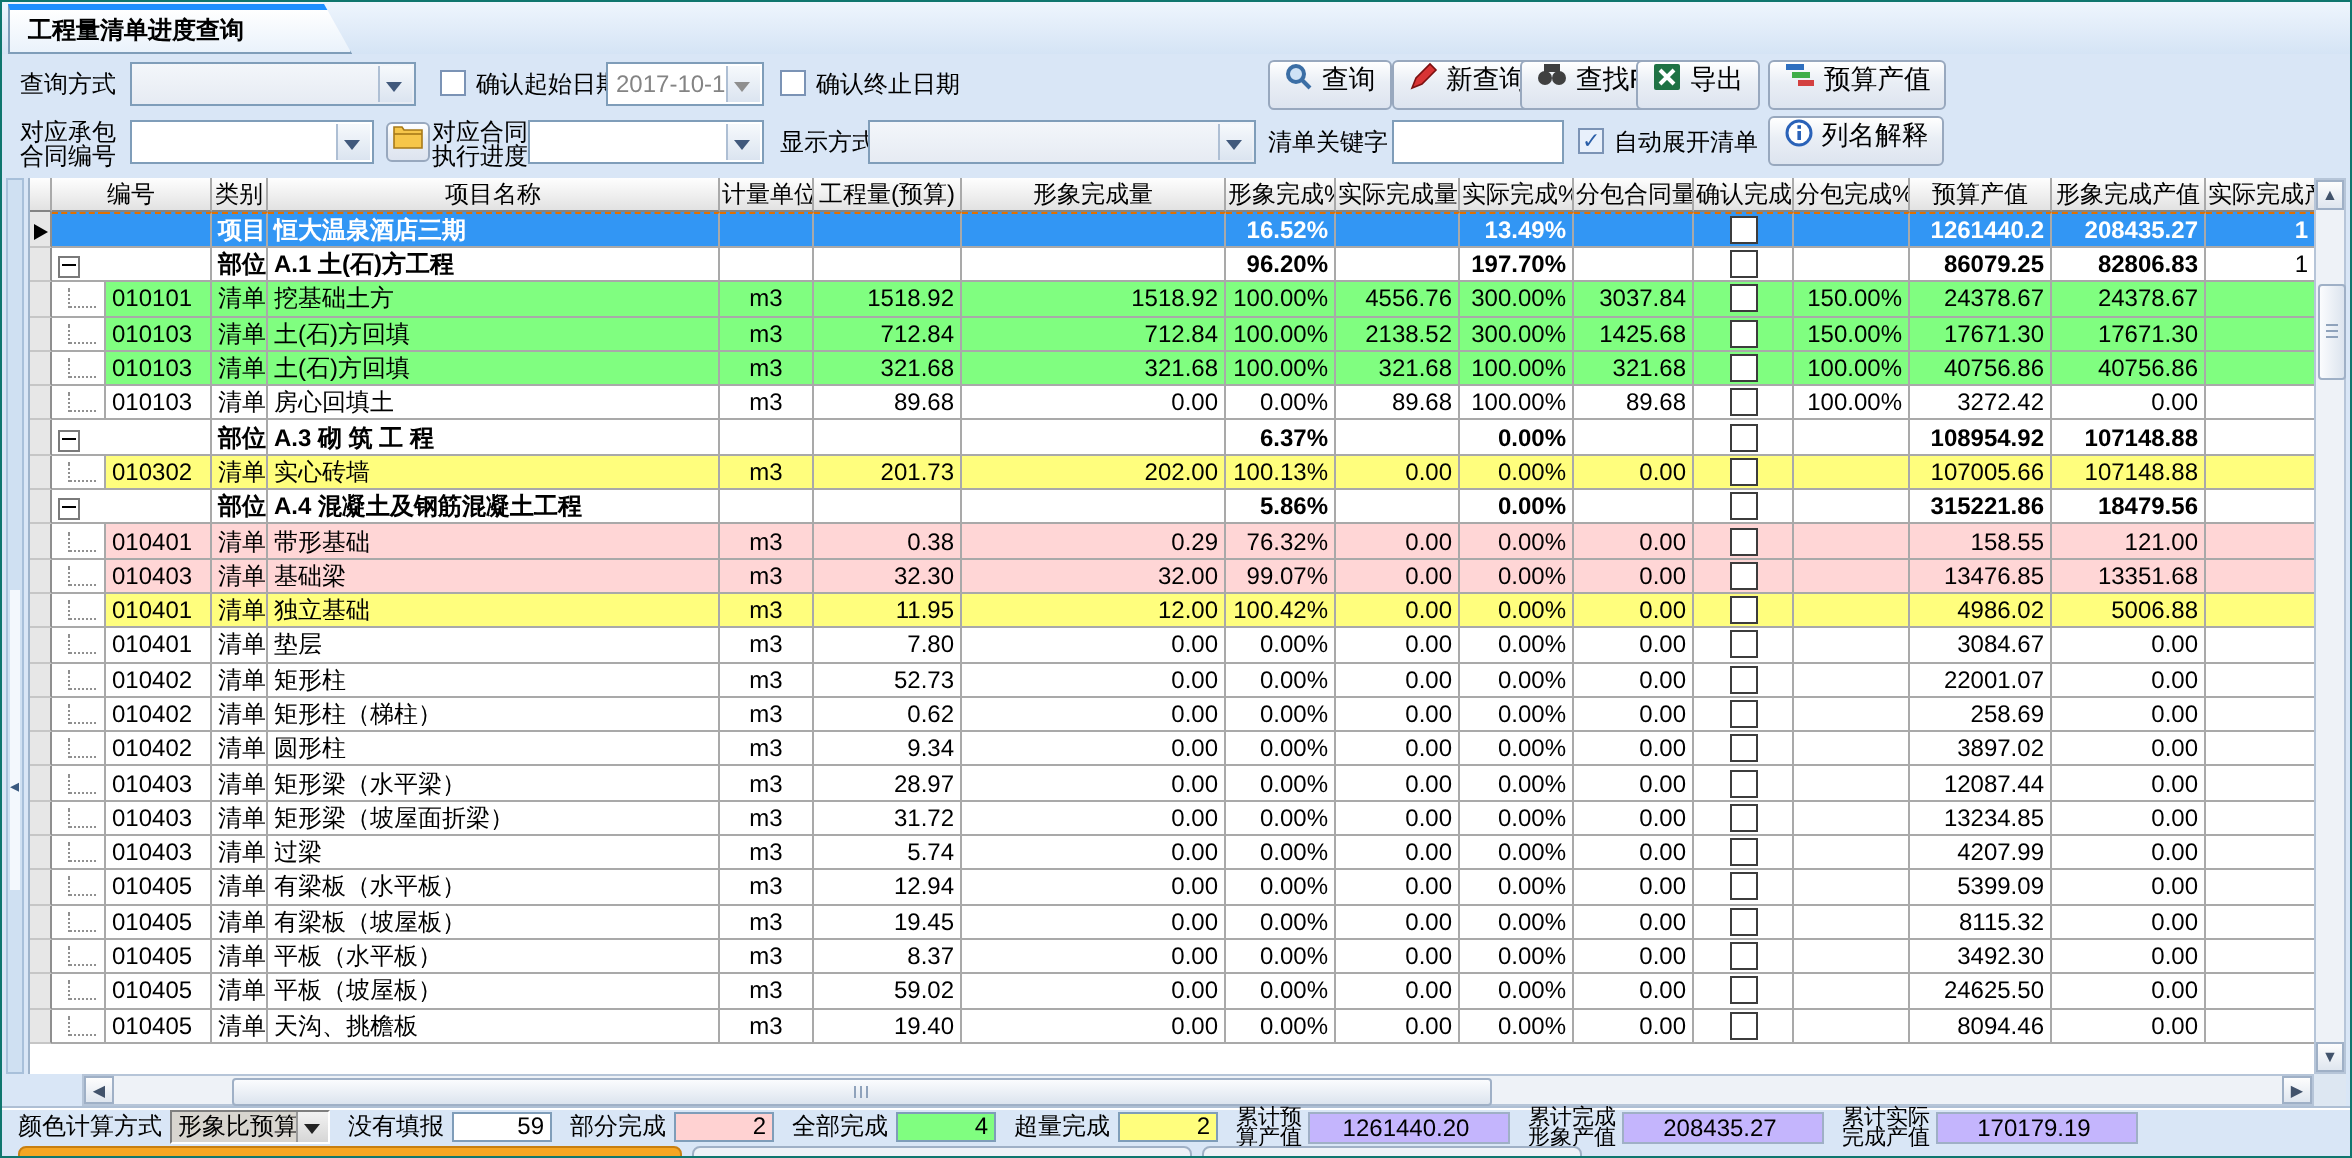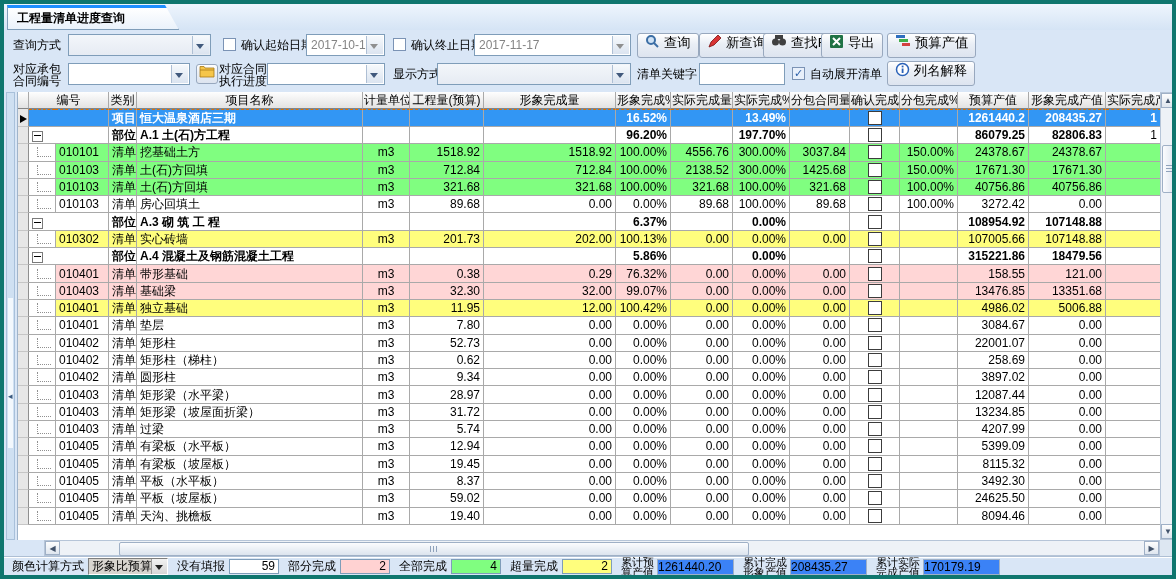--- a/index.html
+++ b/index.html
@@ -1,17 +1,17 @@
 <!DOCTYPE html>
 <html><head>
 <meta charset="utf-8">
 <style>
   html,body{margin:0;padding:0;background:#c7d9ee;}
   #app{position:relative;width:1176px;height:579px;box-sizing:border-box;
-       background:#d9e6f6;border:4px solid #0f766e;overflow:hidden;
+       background:#d9e6f6;border:1px solid #0f766e;overflow:hidden;
        font-family:"Liberation Sans","DejaVu Sans",sans-serif;font-size:12px;color:#000;}
   
   .tabstrip{position:absolute;left:0;top:0;right:0;height:26px;background:linear-gradient(#eef5fd,#d5e4f5);}
   .tab{position:absolute;left:3px;top:1px;width:172px;height:25px;background:linear-gradient(#ffffff,#eaf2fb);
        border:1px solid #7f9db9;border-top:3px solid #1e8fff;box-sizing:border-box;
        clip-path:polygon(0 0,calc(100% - 14px) 0,100% 100%,0 100%);
        font-weight:bold;line-height:21px;padding-left:9px;}
   
   .lab{position:absolute;line-height:22px;white-space:nowrap;}
   .lab2{position:absolute;line-height:12px;white-space:nowrap;}
@@ -73,22 +73,22 @@
   
   .statusbar{position:absolute;left:0;top:552px;right:0;height:19px;border-top:1px solid #aebfd4;box-shadow:inset 0 1px 0 #fff;
              display:flex;align-items:center;padding-left:8px;white-space:nowrap;}
   .statusbar .sp{margin-left:9px;}
   .scombo{position:relative;width:80px;height:17px;margin-left:4px;background:#d8d5cf;border:1px solid;border-color:#7f7f7f #fff #fff #7f7f7f;box-sizing:border-box;line-height:15px;padding-left:3px;}
   .scombo .dd2{position:absolute;right:0;top:0;bottom:0;width:15px;background:linear-gradient(#f2f2f2,#d6d6d6);border-left:1px solid #9a9a9a;}
   .scombo .dd2::after{content:'';position:absolute;left:3px;top:6px;border:4px solid transparent;border-top:5px solid #222;}
   .vbox{display:inline-block;width:50px;height:15px;border:1px solid #7f9db9;box-sizing:border-box;margin-left:4px;
         text-align:right;line-height:13px;padding-right:3px;}
   .vbox.w{background:#fff;} .vbox.p{background:#ffd2d2;} .vbox.g{background:#80fe80;} .vbox.y{background:#fffe7d;}
-  .cream{display:inline-block;width:77px;height:16px;border:1px solid #9fb0c6;box-sizing:border-box;background:#3b82f6;
-         text-align:left;line-height:14px;padding-right:3px;margin-left:3px;}
+  .cream{display:inline-block;width:101px;height:16px;border:1px solid #9fb0c6;box-sizing:border-box;background:#c4b5fd;
+         text-align:center;line-height:14px;padding-right:3px;margin-left:3px;}
   .tlab{font-size:11px;line-height:10px;margin-left:9px;text-align:right;}
   .tlab span{display:block;}
   
   .btab{position:absolute;top:572px;height:8px;border-radius:4px 4px 0 0;box-sizing:border-box;}
   .btab.orange{left:8px;width:332px;background:#f5a623;border:1px solid #c87f10;}
   .btab.g1{left:345px;width:250px;background:#eef2f7;border:1px solid #9fb0c6;}
   .btab.g2{left:600px;width:190px;background:#eef2f7;border:1px solid #9fb0c6;}
   .ico{flex:0 0 auto;display:inline-block;}
 </style>
 </head>
@@ -108,24 +108,20 @@
       <span class="dd"></span>
   </div>
   <div class="chk" style="left:219px;top:34px"></div>
   <div class="lab" style="left:237px;top:30px">确认起始日期</div>
   <div class="combo dis" style="left:302px;top:30px;width:79px">
     <span class="txt">2017-10-18</span>
       <span class="dd"></span>
   </div>
   <div class="chk" style="left:389px;top:34px"></div>
   <div class="lab" style="left:407px;top:30px">确认终止日期</div>
-  <div class="combo dis" style="left:470px;top:30px;width:157px">
-    <span class="txt">2017-11-17</span>
-      <span class="dd"></span>
-  </div>
 
   <button class="tbtn" style="left:633px;top:29px">
     <span class="ico"><svg width="15" height="15">
           <circle cx="6" cy="6" r="4" fill="#cfe2f5" stroke="#3b6ea5" stroke-width="2"></circle>
           <line x1="9" y1="9" x2="13" y2="13" stroke="#3b6ea5" stroke-width="2"></line>
         </svg></span>
     <span>查询</span>
   </button>
   <button class="tbtn" style="left:695px;top:29px">
     <span class="ico"><svg width="15" height="15">

